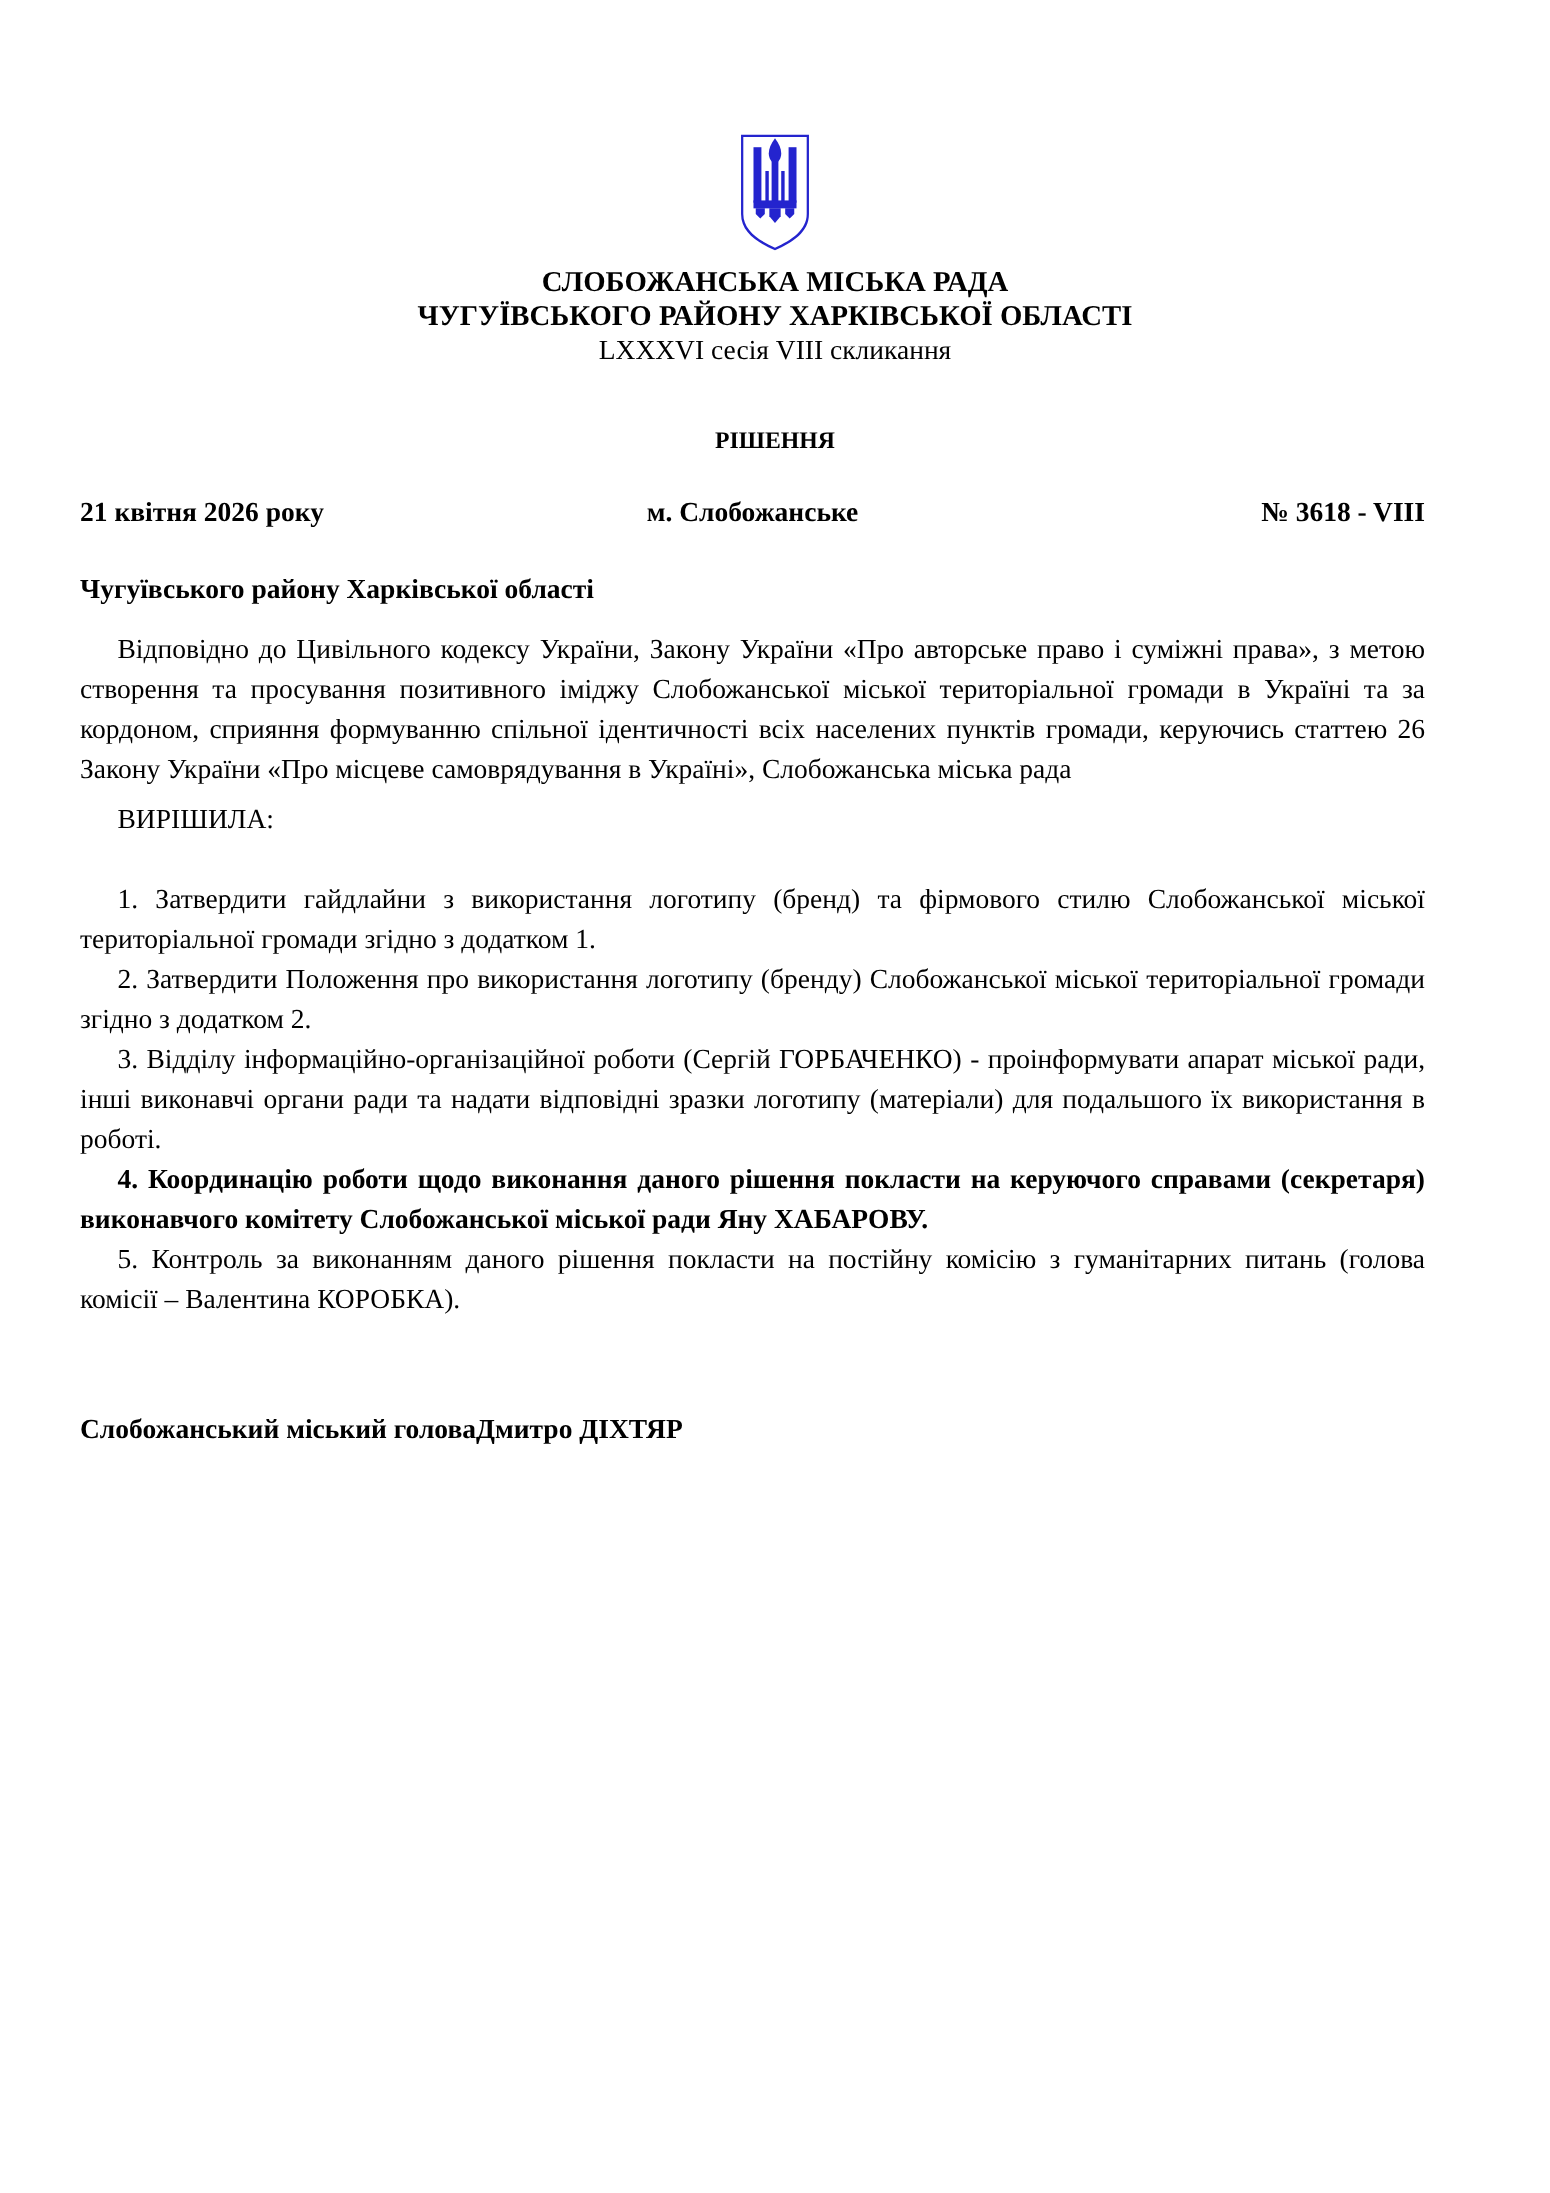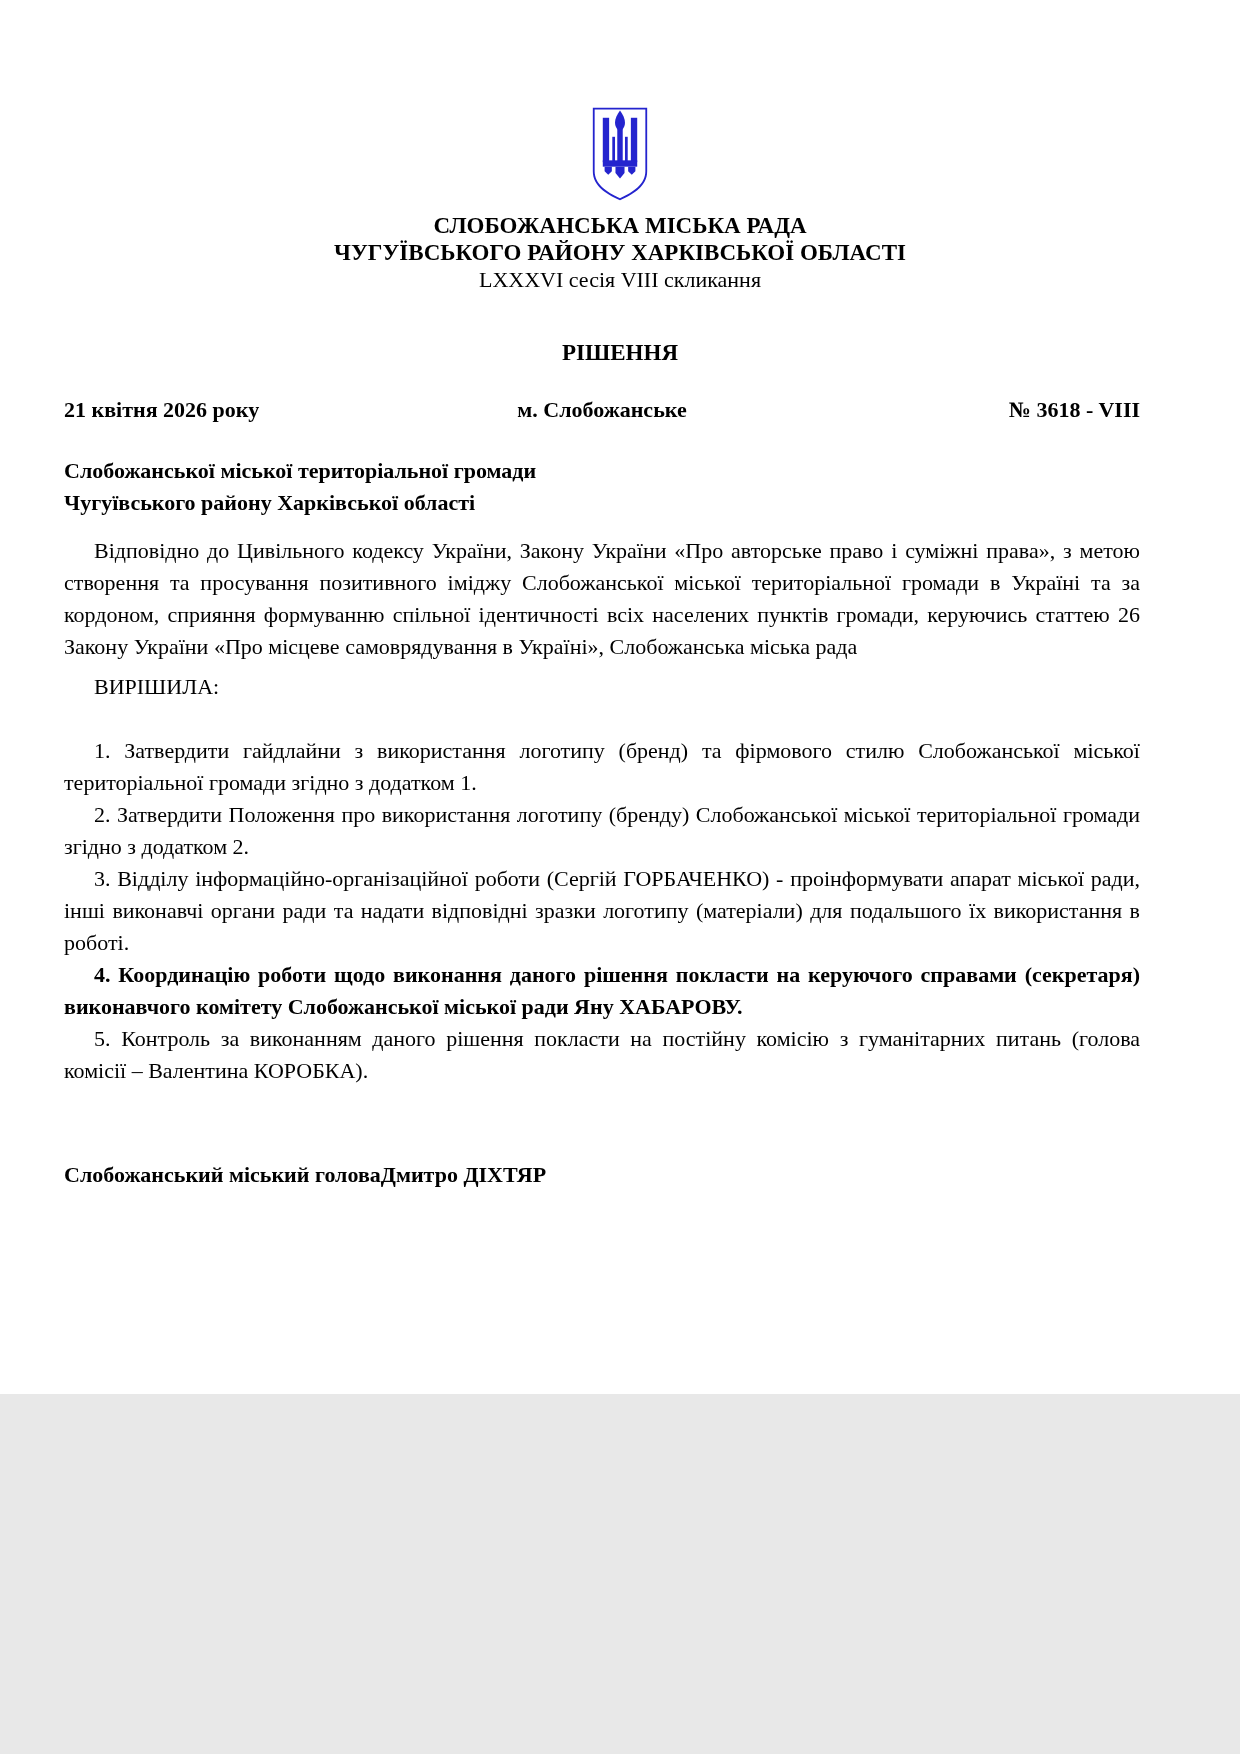--- a/index.html
+++ b/index.html
@@ -1,31 +1,31 @@
 <!DOCTYPE html>
 <html><head>
 <meta charset="utf-8">
 <style>
   html,body{margin:0;padding:0;background:#e8e8e8;}
   .page{
     position:relative;
-    width:1240px;height:1394px;
+    width:1240px;height:1754px;
     margin:0 auto;
     background:#ffffff;
     font-family:"Liberation Serif","DejaVu Serif",serif;
     color:#000;
     box-sizing:border-box;
     padding-top:106px;
     overflow:hidden;
   }
   .centered-header{text-align:center;}
   .emblem{display:block;margin:0 auto 10px auto;width:58px;height:96px;}
   .org-line{font-weight:bold;font-size:23px;line-height:27px;}
   .session-line{font-size:22px;line-height:27px;}
-  .doc-title{font-weight:bold;font-size:23px;line-height:27px;text-align:center;margin-top:46px;}
+  .doc-title{font-weight:bold;font-size:19px;line-height:27px;text-align:center;margin-top:46px;}
   .content{padding-left:64px;padding-right:100px;} 
   .meta-row{display:flex;margin-top:30px;font-weight:bold;font-size:22px;line-height:27px;}
   .meta-row .cell{flex:1 1 0;}
   .meta-date{text-align:left;}
   .meta-place{text-align:center;}
   .meta-number{text-align:right;}
   .subject{margin-top:32px;font-weight:bold;font-size:22px;line-height:32px;}
   p{margin:0;}
   .body-text{font-size:22px;line-height:32px;text-align:justify;text-indent:30px;}
   .preamble{margin-top:16px;}
@@ -70,21 +70,20 @@
 
   <div class="content">
 
     <div class="meta-row">
       <span class="cell meta-date">21 квітня 2026 року</span>
       <span class="cell meta-place">м. Слобожанське</span>
       <span class="cell meta-number">№ 3618 - VIII</span>
     </div>
 
     <div class="subject">
-      <div>Слобожанської міської територіальної громади</div>
       <div>Чугуївського району Харківської області</div>
     </div>
 
     <p class="body-text preamble">Відповідно до Цивільного кодексу України, Закону України «Про авторське право і суміжні права», з метою створення та просування позитивного іміджу Слобожанської міської територіальної громади в Україні та за кордоном, сприяння формуванню спільної ідентичності всіх населених пунктів громади, керуючись статтею 26 Закону України «Про місцеве самоврядування в Україні», Слобожанська міська рада</p>
 
     <p class="body-text resolved">ВИРІШИЛА:</p>
 
     <p class="body-text item">1. Затвердити гайдлайни з використання логотипу (бренд) та фірмового стилю Слобожанської міської територіальної громади згідно з додатком 1.</p>
     <p class="body-text item">2. Затвердити Положення про використання логотипу (бренду) Слобожанської міської територіальної громади згідно з додатком 2.</p>
     <p class="body-text item">3. Відділу інформаційно-організаційної роботи (Сергій ГОРБАЧЕНКО) - проінформувати апарат міської ради, інші виконавчі органи ради та надати відповідні зразки логотипу (матеріали) для подальшого їх використання в роботі.</p>

